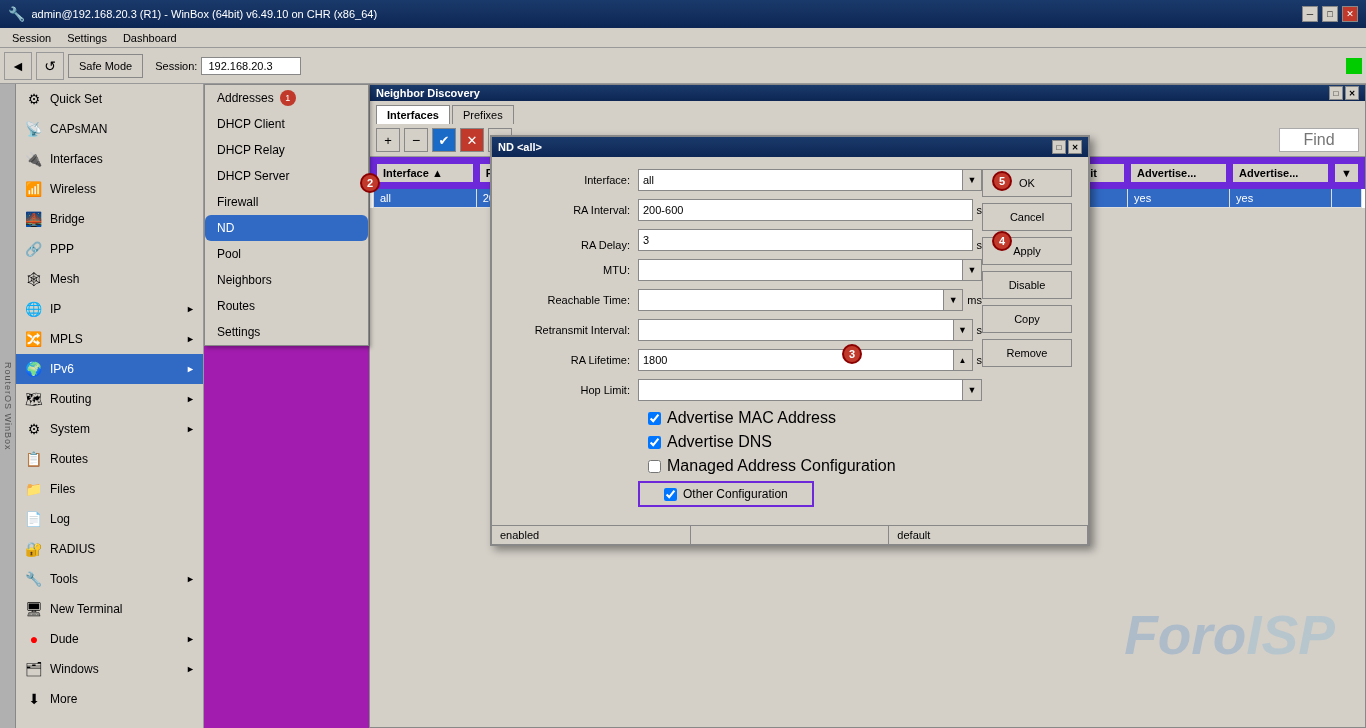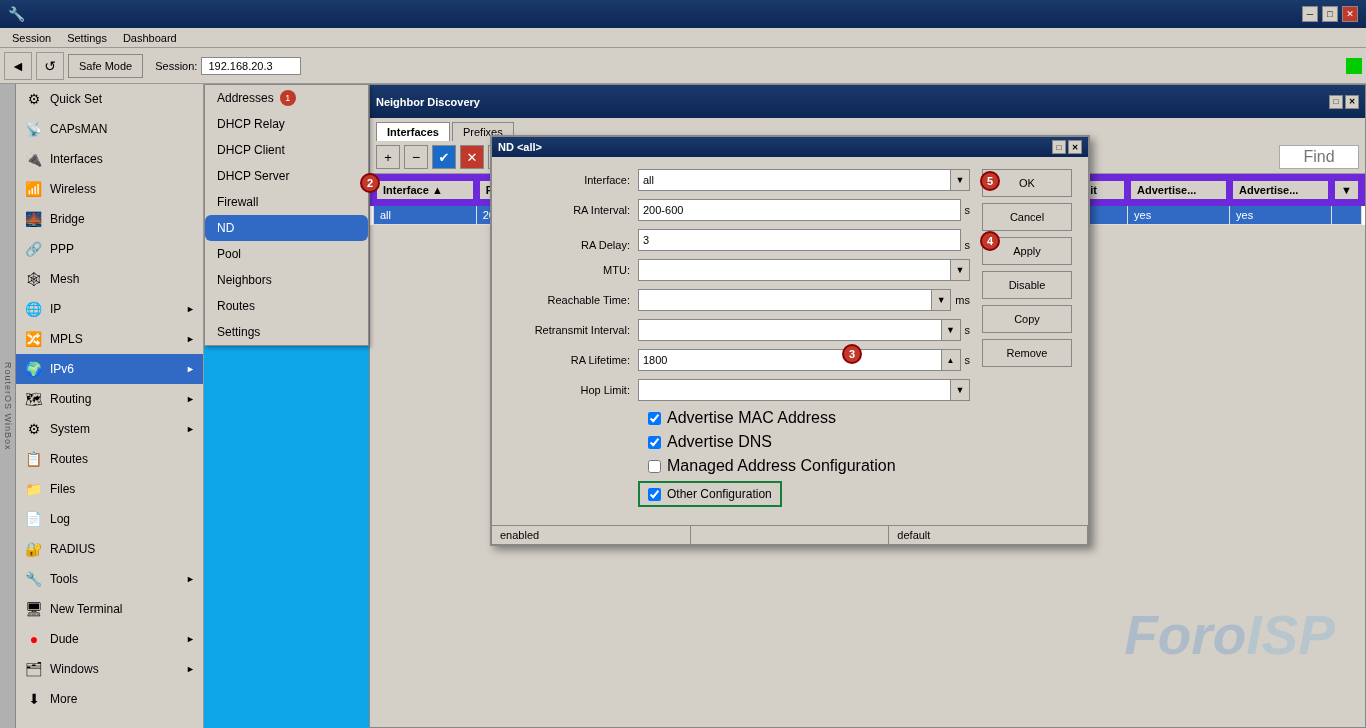--- a/index.html
+++ b/index.html
@@ -28,25 +28,25 @@
     .main-layout { display: flex; height: calc(728px - 84px); }
 
     
     .sidebar { width: 188px; background: #d4d0c8; border-right: 1px solid #999; overflow-y: auto; }
     .sidebar-item { display: flex; align-items: center; padding: 4px 8px; cursor: pointer; font-size: 12px; height: 30px; }
     .sidebar-item:hover, .sidebar-item.active { background: #316ac5; color: white; }
     .sidebar-item .icon { width: 20px; height: 20px; margin-right: 6px; display: flex; align-items: center; justify-content: center; font-size: 14px; }
     .sidebar-item .arrow { margin-left: auto; font-size: 9px; }
 
     
-    .content-area { flex: 1; background: #0ea5e9; position: relative; overflow: hidden; }
+    .content-area { flex: 1; background: #a21caf; position: relative; overflow: hidden; }
 
     
     .nd-window { position: absolute; top: 0; left: 0; right: 0; bottom: 0; background: #d4d0c8; border: 1px solid #888; }
-    .nd-title-bar { height: 33px; background: linear-gradient(to bottom, #1a3a6b, #0d2654); display: flex; align-items: center; justify-content: space-between; padding: 0 6px; color: white; font-size: 11px; font-weight: bold; }
+    .nd-title-bar { height: 16px; background: linear-gradient(to bottom, #1a3a6b, #0d2654); display: flex; align-items: center; justify-content: space-between; padding: 0 6px; color: white; font-size: 11px; font-weight: bold; }
     .nd-title-controls { display: flex; gap: 2px; }
     .nd-title-btn { width: 14px; height: 14px; background: #d4d0c8; border: 1px solid #888; cursor: pointer; display: flex; align-items: center; justify-content: center; font-size: 8px; color: #000; }
 
     
     .tabs-bar { display: flex; padding: 4px 6px 0; background: #d4d0c8; }
     .tab { padding: 3px 10px; background: #d4d0c8; border: 1px solid #888; border-bottom: none; cursor: pointer; font-size: 11px; margin-right: 2px; }
     .tab.active { background: white; font-weight: bold; }
 
     
     .nd-toolbar { display: flex; align-items: center; padding: 4px 6px; gap: 4px; background: #d4d0c8; border-bottom: 1px solid #999; }
@@ -67,21 +67,21 @@
     .submenu-item { padding: 4px 12px; cursor: pointer; font-size: 12px; height: 26px; display: flex; align-items: center; }
     .submenu-item:hover, .submenu-item.highlighted { background: #316ac5; color: white; border-radius: 6px; }
     .submenu-item .badge { width: 16px; height: 16px; background: #c0392b; border-radius: 50%; color: white; font-size: 9px; display: flex; align-items: center; justify-content: center; margin-left: 6px; }
 
     
     .nd-dialog { position: absolute; top: 50px; left: 120px; width: 600px; background: #d4d0c8; border: 2px solid #888; box-shadow: 4px 4px 8px rgba(0,0,0,0.4); z-index: 200; }
     .nd-dialog-title { height: 20px; background: linear-gradient(to bottom, #1a3a6b, #0d2654); display: flex; align-items: center; justify-content: space-between; padding: 0 6px; color: white; font-size: 11px; font-weight: bold; }
     .nd-dialog-controls { display: flex; gap: 2px; }
     .nd-dialog-btn { width: 14px; height: 14px; background: #d4d0c8; border: 1px solid #888; cursor: pointer; display: flex; align-items: center; justify-content: center; font-size: 8px; color: #000; }
     .nd-dialog-content { padding: 12px 16px; }
-    .nd-dialog-body { display: flex; gap: 12px; }
+    .nd-dialog-body { display: flex; }
     .nd-dialog-fields { flex: 1; }
     .nd-dialog-actions { display: flex; flex-direction: column; gap: 6px; width: 90px; }
     .nd-action-btn { width: 90px; height: 28px; background: #d4d0c8; border: 1px solid #888; cursor: pointer; font-size: 11px; text-align: center; display: flex; align-items: center; justify-content: center; }
 
     .field-row { display: flex; align-items: center; margin-bottom: 8px; }
     .field-label { width: 130px; text-align: right; padding-right: 8px; font-size: 11px; white-space: nowrap; }
     .field-input { flex: 1; height: 22px; border: 1px solid #888; padding: 1px 4px; font-size: 11px; background: white; }
     .field-input-with-btn { display: flex; flex: 1; }
     .field-input-with-btn input { flex: 1; height: 22px; border: 1px solid #888; border-right: none; padding: 1px 4px; font-size: 11px; background: white; }
     .field-dropdown-btn { width: 20px; height: 22px; border: 1px solid #888; background: #d4d0c8; cursor: pointer; display: flex; align-items: center; justify-content: center; font-size: 9px; }
@@ -100,20 +100,21 @@
     .circle-red { background: #c0392b; border: 2px solid #8b0000; }
 
     .winbox-side { width: 16px; background: #b0b0b0; border-right: 1px solid #888; display: flex; align-items: center; justify-content: center; writing-mode: vertical-rl; font-size: 9px; color: #555; letter-spacing: 1px; }
   </style>
 </head>
 <body>
 
 <div class="title-bar">
   <div class="title-bar-left">
     <span style="font-size:14px;">🔧</span>
+    <span>admin@192.168.20.3 (R1) - WinBox (64bit) v6.49.10 on CHR (x86_64)</span>
   </div>
   <div class="title-controls">
     <div class="title-btn">─</div>
     <div class="title-btn">□</div>
     <div class="title-btn close">✕</div>
   </div>
 </div>
 
 <div class="menu-bar">
   <span class="menu-item">Session</span>
@@ -230,24 +231,24 @@
   </div>
 
   <div class="content-area">
 
     <div class="submenu" style="top:0; left:0;">
       <div class="submenu-item">
         <span>Addresses</span>
         <span class="badge">1</span>
       </div>
       <div class="submenu-item">
+        <span>DHCP Client</span>
+      </div>
+      <div class="submenu-item">
         <span>DHCP Relay</span>
-      </div>
-      <div class="submenu-item">
-        <span>DHCP Client</span>
       </div>
       <div class="submenu-item">
         <span>DHCP Server</span>
       </div>
       <div class="submenu-item">
         <span>Firewall</span>
       </div>
       <div class="submenu-item highlighted" style="background:#316ac5;color:white;">
         <span>ND</span>
       </div>
@@ -414,21 +415,21 @@
               <div class="checkbox-row">
                 <input type="checkbox" checked="" style="">
                 <label>Advertise DNS</label>
               </div>
               <div class="checkbox-row">
                 <input type="checkbox" style="">
                 <label>Managed Address Configuration</label>
               </div>
 
               <div style="display:flex;align-items:center;padding-left:130px;margin-bottom:6px;">
-                <div style="border:2px solid #15803d;padding:4px 8px;display:flex;align-items:center;">
+                <div style="border:2px solid #6d28d9;padding:4px 24px;display:flex;align-items:center;">
                   <input type="checkbox" checked="" style="margin-right: 6px;">
                   <label>Other Configuration</label>
                 </div>
               </div>
 
               <div class="circle-num circle-red" style="position:absolute; left:350px; bottom:180px;">3</div>
 
             </div>
 
             <div class="nd-dialog-actions">

